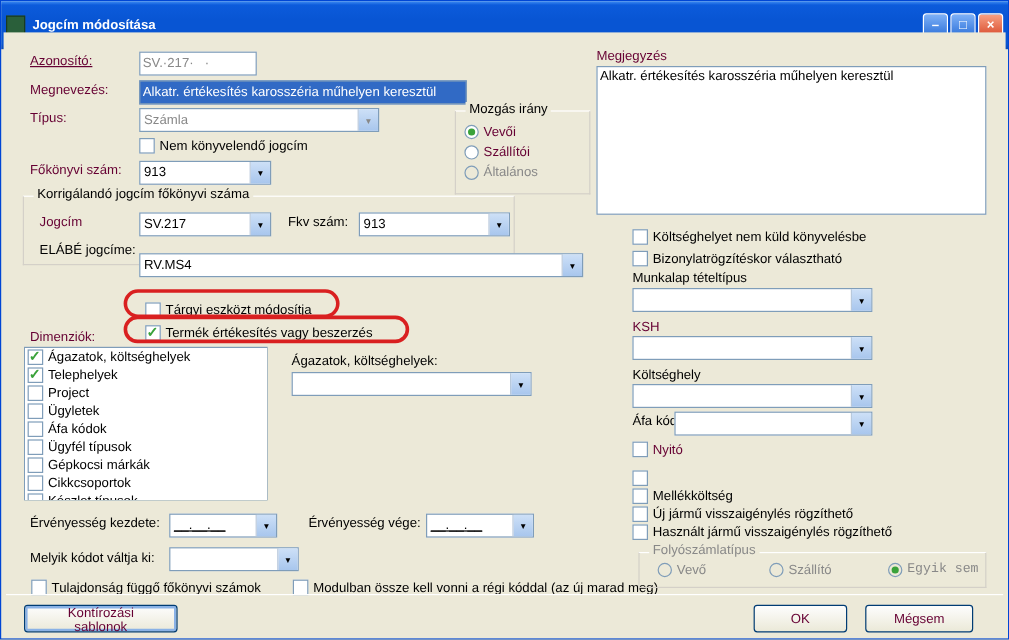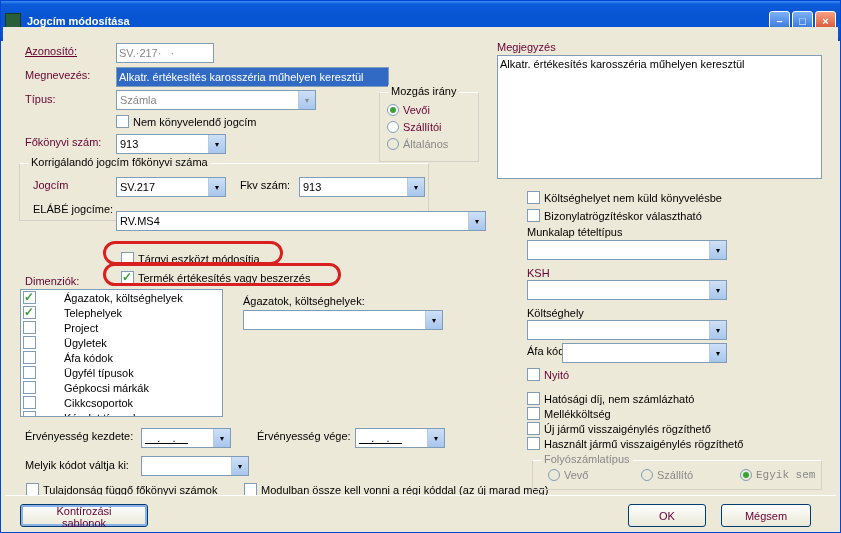--- a/index.html
+++ b/index.html
@@ -20,21 +20,21 @@
 .group-title-black { position: absolute; top: -8px; left: 8px; background: #ece9d8; padding: 0 3px; color: #000; }
 .btn { height: 23px; border: 1px solid #003c74; background: linear-gradient(to bottom, #fdfdfd, #ebe9d8); border-radius: 3px; padding: 0 14px; color: #660033; }
 .btn.default { box-shadow: inset 0 0 0 2px #8ab2e6; }
 textarea { border: 1px solid #7f9db9; font-size: 11px; padding: 2px; resize: none; }
 .radio { width: 12px; height: 12px; border-radius: 50%; border: 1px solid #7f9db9; background: #fff; display: inline-block; vertical-align: middle; margin-right: 4px; position: relative; }
 .radio.checked::after { content: ''; position: absolute; top: 2px; left: 2px; width: 6px; height: 6px; background: #3aa23a; border-radius: 50%; }
 .radio.dis { background: #ece9d8; }
 .cb { width: 13px; height: 13px; border: 1px solid #7f9db9; background: #fff; display: inline-block; vertical-align: middle; margin-right: 4px; position: relative; }
 .cb.checked::after { content: '✓'; position: absolute; top: -2px; left: 0; color: #3aa23a; font-size: 12px; font-weight: bold; }
 .listbox { border: 1px solid #7f9db9; background: #fff; overflow-y: scroll; }
-.listbox .item { padding: 1px 2px; display: flex; align-items: center; gap: 24px; }
+.listbox .item { padding: 1px 2px; display: flex; align-items: center; }
 .combo { display: flex; align-items: center; padding: 0; }
 .combo span { flex: 1; padding: 0 3px; }
 .combo .dd { width: 17px; height: 18px; background: linear-gradient(to bottom, #cde0f7, #a8c6ed); border-left: 1px solid #b8c9dc; display: flex; align-items: center; justify-content: center; font-size: 8px; }
 .highlight { border: 3px solid #d92020; border-radius: 12px; position: absolute; pointer-events: none; }
 
 .row { position: absolute; display: flex; align-items: center; }
 </style>
 </head>
 <body>
 
@@ -191,21 +191,21 @@
 
     <div class="row" style="left:23px; top:456px;">
         <span class="cb"></span>
         <span>Tulajdonság függő főkönyvi számok</span>
       </div>
     <div class="row" style="left:241px; top:456px;">
         <span class="cb"></span>
         <span>Modulban össze kell vonni a régi kóddal (az új marad meg)</span>
       </div>
 
-    <div class="group" style="position:absolute; left:376px; top:65px; width:100px; height:70px;">
+    <div class="group" style="position:absolute; left:376px; top:65px; width:113px; height:70px;">
         <div class="group-title-black">Mozgás irány</div>
       </div>
     <div class="row" style="left:384px; top:77px;">
         <span class="radio checked"></span>
         <span class="lbl">Vevői</span>
       </div>
     <div class="row" style="left:384px; top:94px;">
         <span class="radio"></span>
         <span class="lbl">Szállítói</span>
       </div>
@@ -260,21 +260,20 @@
         <div class="dd">▾</div>
       </div>
 
     <div class="row" style="left:524px; top:341px;">
         <span class="cb"></span>
         <span class="lbl">Nyitó</span>
       </div>
 
     <div class="row" style="left:524px; top:365px;">
         <span class="cb"></span>
-        <span>Hatósági díj, nem számlázható</span>
       </div>
     <div class="row" style="left:524px; top:380px;">
         <span class="cb"></span>
         <span>Mellékköltség</span>
       </div>
     <div class="row" style="left:524px; top:395px;">
         <span class="cb"></span>
         <span>Új jármű visszaigénylés rögzíthető</span>
       </div>
     <div class="row" style="left:524px; top:410px;">

